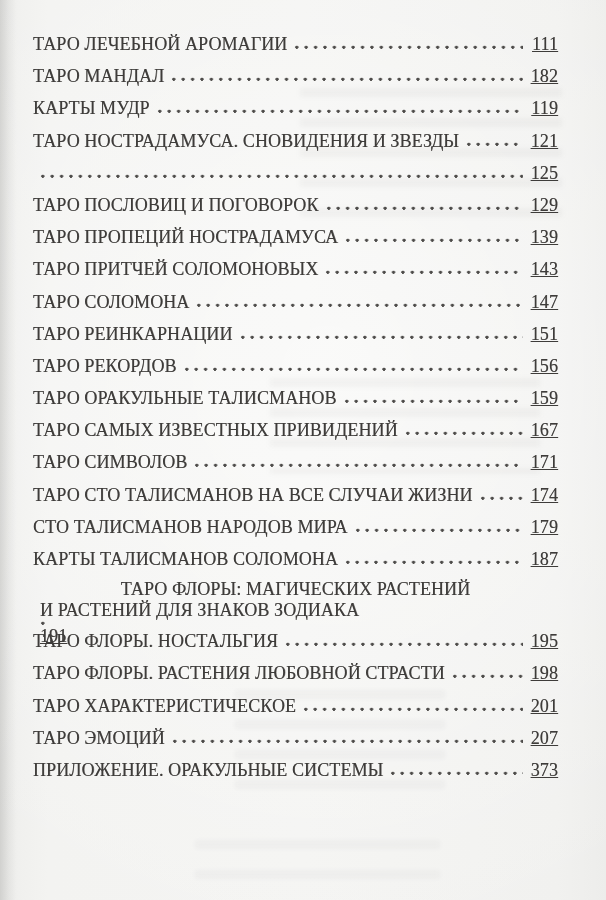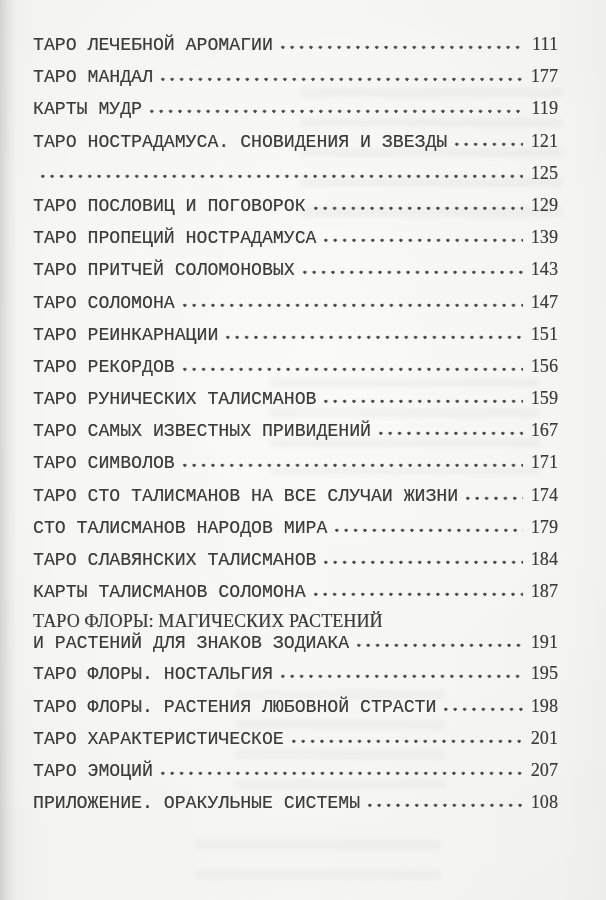--- a/index.html
+++ b/index.html
@@ -43,37 +43,38 @@
     height: 32.2px;
     line-height: 32.2px;
     white-space: nowrap;
   }
   .row2 {
     box-sizing: border-box;
     height: 50px;
     padding: 4px 0 4px 0;
     white-space: nowrap;
   }
-  .row2 .l1 { line-height: 21px; }
-  .row2 .l2row { display: flex; align-items: baseline; line-height: 21px; }
-  .t { flex: 0 0 auto; font-family: Liberation Mono, monospace; }
+  .row2 .l1 { line-height: 21px; text-align: center; }
+  .row2 .l2row { display: flex; align-items: baseline; line-height: 21px; flex-direction: column; }
+  .t { flex: 0 0 auto; }
   .leader {
     flex: 1 1 auto;
     min-width: 10px;
     height: 5px;
     margin: 0 8px 0 7px;
     background-image: radial-gradient(circle at 2.8px 2.2px, var(--ink, #3e3c3a) 1.35px, rgba(0,0,0,0) 1.85px);
     background-size: 9.4px 5px;
     background-repeat: repeat-x;
     opacity: 0.92;
   }
   .p {
     flex: 0 0 auto;
     min-width: 27px;
     text-align: right;
+    text-decoration: underline;
   }
 </style>
 </head>
 <body>
 
 <div class="edge-shade"></div>
 <div class="ghost g1"></div>
 <div class="ghost g2"></div>
 <div class="ghost g3"></div>
 <div class="ghost g4"></div>
@@ -81,21 +82,21 @@
 <div class="toc" id="toc">
   <div class="row">
     <span class="t">ТАРО ЛЕЧЕБНОЙ АРОМАГИИ</span>
     <span class="leader"></span>
     <span class="p">111</span>
   </div>
 
   <div class="row">
     <span class="t">ТАРО МАНДАЛ</span>
     <span class="leader"></span>
-    <span class="p">177</span>
+    <span class="p">182</span>
   </div>
 
   <div class="row">
     <span class="t">КАРТЫ МУДР</span>
     <span class="leader"></span>
     <span class="p">119</span>
   </div>
 
   <div class="row">
     <span class="t">ТАРО НОСТРАДАМУСА. СНОВИДЕНИЯ И ЗВЕЗДЫ</span>
@@ -138,21 +139,21 @@
     <span class="p">151</span>
   </div>
 
   <div class="row">
     <span class="t">ТАРО РЕКОРДОВ</span>
     <span class="leader"></span>
     <span class="p">156</span>
   </div>
 
   <div class="row">
-    <span class="t">ТАРО РУНИЧЕСКИХ ТАЛИСМАНОВ</span>
+    <span class="t">ТАРО ОРАКУЛЬНЫЕ ТАЛИСМАНОВ</span>
     <span class="leader"></span>
     <span class="p">159</span>
   </div>
 
 
   <div class="row">
     <span class="t">ТАРО САМЫХ ИЗВЕСТНЫХ ПРИВИДЕНИЙ</span>
     <span class="leader"></span>
     <span class="p">167</span>
   </div>
@@ -168,25 +169,20 @@
     <span class="leader"></span>
     <span class="p">174</span>
   </div>
 
   <div class="row">
     <span class="t">СТО ТАЛИСМАНОВ НАРОДОВ МИРА</span>
     <span class="leader"></span>
     <span class="p">179</span>
   </div>
 
-  <div class="row">
-    <span class="t">ТАРО СЛАВЯНСКИХ ТАЛИСМАНОВ</span>
-    <span class="leader"></span>
-    <span class="p">184</span>
-  </div>
 
   <div class="row">
     <span class="t">КАРТЫ ТАЛИСМАНОВ СОЛОМОНА</span>
     <span class="leader"></span>
     <span class="p">187</span>
   </div>
 
   <div class="row2">
     <div class="l1">ТАРО ФЛОРЫ: МАГИЧЕСКИХ РАСТЕНИЙ</div>
     <div class="l2row">
@@ -216,15 +212,15 @@
 
   <div class="row">
     <span class="t">ТАРО ЭМОЦИЙ</span>
     <span class="leader"></span>
     <span class="p">207</span>
   </div>
 
   <div class="row">
     <span class="t">ПРИЛОЖЕНИЕ. ОРАКУЛЬНЫЕ СИСТЕМЫ</span>
     <span class="leader"></span>
-    <span class="p">108</span>
+    <span class="p">373</span>
   </div>
 </div>
 
 </body></html>

